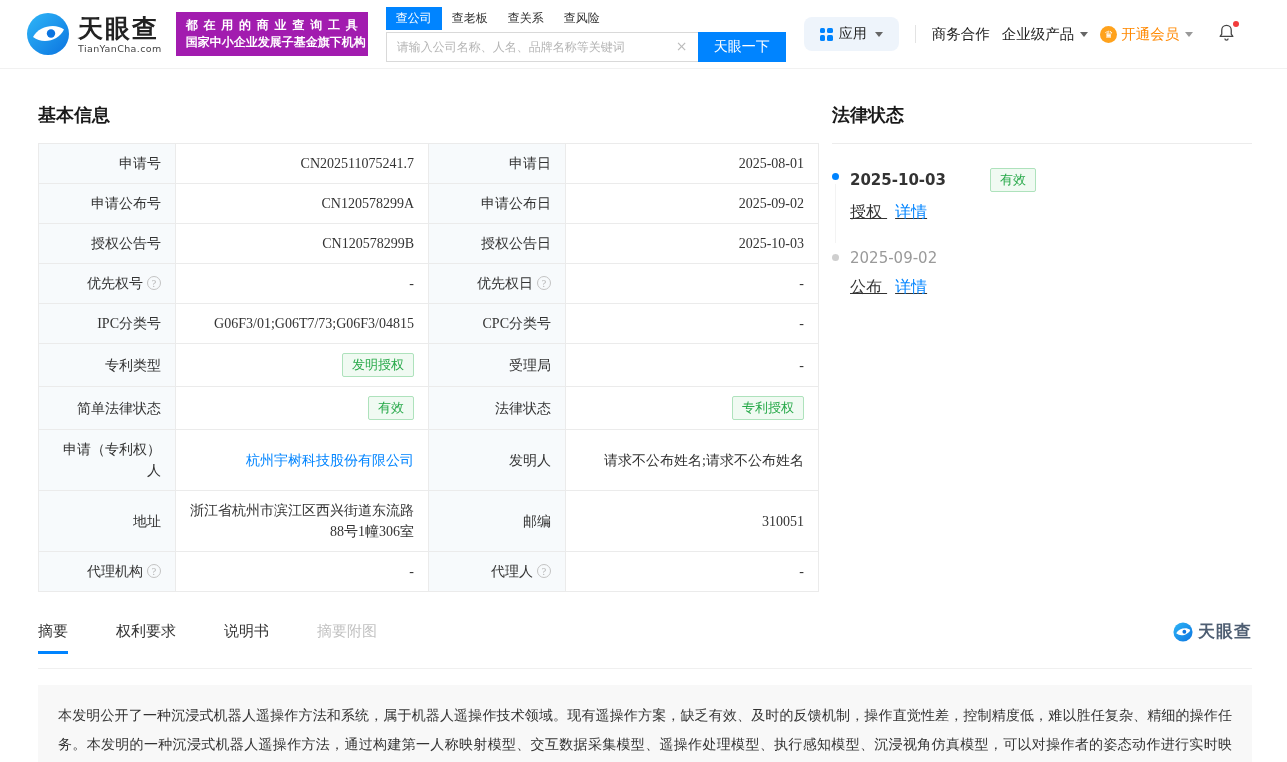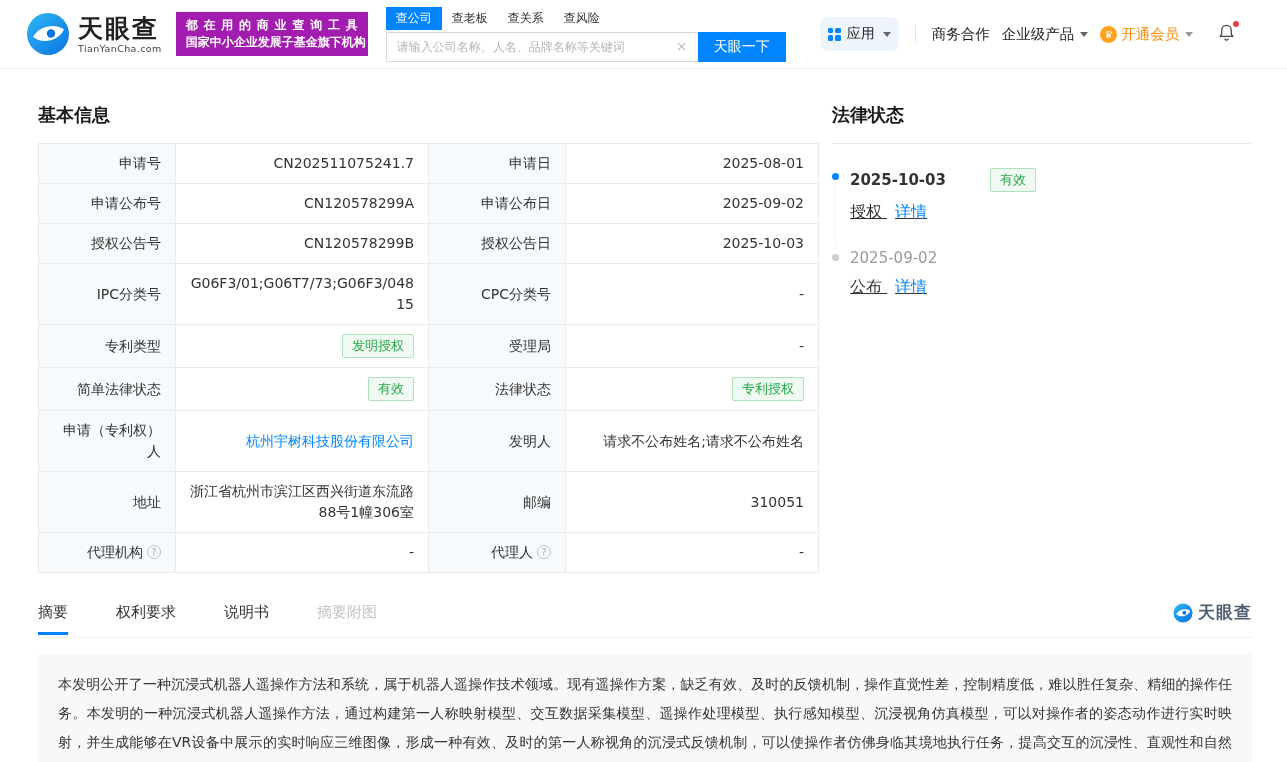--- a/index.html
+++ b/index.html
@@ -18,35 +18,35 @@
   .search-area { margin-left:18px; flex:0 0 auto; }
   .search-tabs { display:flex; align-items:center; font-size:12px; margin-bottom:2px; }
   .search-tab { padding:3px 10px; color:#333; cursor:pointer; }
   .search-tab.active { background:#0084ff; color:#fff; }
   .search-box { display:flex; width:400px; height:30px; }
   .input-wrap { position:relative; flex:1; }
   .search-input { width:100%; height:30px; border:1px solid #d9d9d9; border-right:none; padding:0 28px 0 10px; font-size:12px; color:#333; outline:none; font-family:inherit; }
   .search-input::placeholder { color:#b5b5b5; }
   .clear-icon { position:absolute; right:8px; top:6px; width:16px; height:16px; color:#bbb; font-size:14px; line-height:16px; text-align:center; cursor:pointer; }
   .search-btn { width:88px; height:30px; background:#0084ff; color:#fff; border:none; font-size:14px; cursor:pointer; font-family:inherit; }
-  .apps { margin-left:34px; display:flex; align-items:center; gap:6px; background:#eef4fb; padding:8px 8px; border-radius:8px; font-size:14px; color:#222; cursor:pointer; flex:0 0 auto; }
+  .apps { margin-left:18px; display:flex; align-items:center; gap:6px; background:#eef4fb; padding:8px 16px; border-radius:8px; font-size:14px; color:#222; cursor:pointer; flex:0 0 auto; }
   .grid-icon { width:13px; height:13px; display:grid; grid-template-columns:1fr 1fr; grid-template-rows:1fr 1fr; gap:2px; }
   .grid-icon i { background:#0084ff; border-radius:1.5px; }
   .caret { width:0; height:0; border-left:4px solid transparent; border-right:4px solid transparent; border-top:5px solid #666; display:inline-block; margin-left:2px; }
   .hdr-divider { width:1px; height:18px; background:#e3e3e3; margin:0 16px; flex:0 0 auto; }
   .hdr-nav { display:flex; align-items:center; gap:12px; font-size:14.5px; color:#222; flex:0 0 auto; }
   .hdr-item { display:flex; align-items:center; gap:4px; cursor:pointer; }
   .vip { color:#ff8800; font-weight:500; }
   .crown-badge { width:17px; height:17px; border-radius:50%; background:#ffa21c; color:#fff; font-size:10px; line-height:17px; text-align:center; display:inline-block; }
   .bell-wrap { position:relative; margin-left:24px; cursor:pointer; flex:0 0 auto; }
   .notif-dot { position:absolute; top:-2px; right:-3px; width:6px; height:6px; border-radius:50%; background:#f23c3c; }
 
   
   .content { display:flex; padding:0 35px 0 38px; margin-top:34px; align-items:flex-start; }
-  .left-col { width:780px; flex:0 0 auto; }
+  .left-col { width:780px; flex:0 0 auto;font-family:Liberation Serif, serif; }
   .right-col { flex:1; margin-left:14px; min-width:0; }
   h2.sec-title { font-size:18px; font-weight:700; color:#1a1a1a; margin-bottom:16px; }
 
   table.info { width:100%; border-collapse:collapse; font-size:14px; table-layout:fixed; }
   table.info td { border:1px solid #ebebeb; padding:9px 14px; vertical-align:middle; line-height:21px; word-break:break-all;text-align:right; }
   td.lbl { width:137px; background:#f7fafc; color:#333; }
   td.val { width:253px; background:#fff; color:#333; }
   .help { display:inline-block; width:14px; height:14px; border:1px solid #c3c3c3; border-radius:50%; color:#b0b0b0; font-size:10px; line-height:13px; text-align:center; margin-left:4px; vertical-align:1px; cursor:pointer; }
   .help::before { content:"?"; }
   .tag { display:inline-block; padding:2px 9px; font-size:13px; line-height:18px; color:#28a94a; background:#f0faf2; border:1px solid #aee2bc; border-radius:2px;margin-left:32px; }
@@ -60,21 +60,21 @@
   .t-dot.blue { background:#0084ff; }
   .t-dot.gray { background:#cfcfcf; }
   .t-head { display:flex; align-items:center; gap:12px; font-size:15px; }
   .t-date.dark { color:#333; font-weight:600; }
   .t-date.gray { color:#9a9a9a; }
   .t-sub { margin-top:10px; font-size:16px; color:#333;text-decoration:underline; }
   .t-sub .link { margin-left:8px; }
 
   
   .doc-section { padding:0 35px 0 38px; margin-top:28px; }
-  .doc-tabs { display:flex; align-items:center; border-bottom:1px solid #f0f0f0; padding-bottom:13px; }
+  .doc-tabs { display:flex; align-items:center; border-bottom:1px solid #f0f0f0; padding-bottom:25px; }
   .doc-tab { font-size:15px; color:#333; margin-right:48px; position:relative; cursor:pointer; }
   .doc-tab.active::after { content:""; position:absolute; left:0; right:0; bottom:-13px; height:3px; background:#0084ff; }
   .doc-tab.disabled { color:#c2c2c2; cursor:default; }
   .watermark { margin-left:auto; display:flex; align-items:center; gap:5px; }
   .watermark .wm-text { font-size:17px; font-weight:700; color:#4e5e72; letter-spacing:1px; }
   .abstract { margin-top:16px; background:#f8f8f8; padding:16px 20px; font-size:14px; line-height:29px; text-align:justify; color:#333; }
 </style>
 </head>
 <body>
 
@@ -174,20 +174,30 @@
           <td class="lbl"><span>申请公布日</span></td>
           <td class="val"><span>2025-09-02</span></td>
         </tr>
         <tr>
           <td class="lbl"><span>授权公告号</span></td>
           <td class="val"><span>CN120578299B</span></td>
           <td class="lbl"><span>授权公告日</span></td>
           <td class="val"><span>2025-10-03</span></td>
         </tr>
         <tr>
+          <td class="lbl">
+            <span>优先权号</span><span class="help"></span>
+          </td>
+          <td class="val"><span>-</span></td>
+          <td class="lbl">
+            <span>优先权日</span><span class="help"></span>
+          </td>
+          <td class="val"><span>-</span></td>
+        </tr>
+        <tr>
           <td class="lbl"><span>IPC分类号</span></td>
           <td class="val"><span>G06F3/01;G06T7/73;G06F3/04815</span></td>
           <td class="lbl"><span>CPC分类号</span></td>
           <td class="val"><span>-</span></td>
         </tr>
         <tr>
           <td class="lbl"><span>专利类型</span></td>
           <td class="val"><span class="tag">发明授权</span></td>
           <td class="lbl"><span>受理局</span></td>
           <td class="val"><span>-</span></td>

